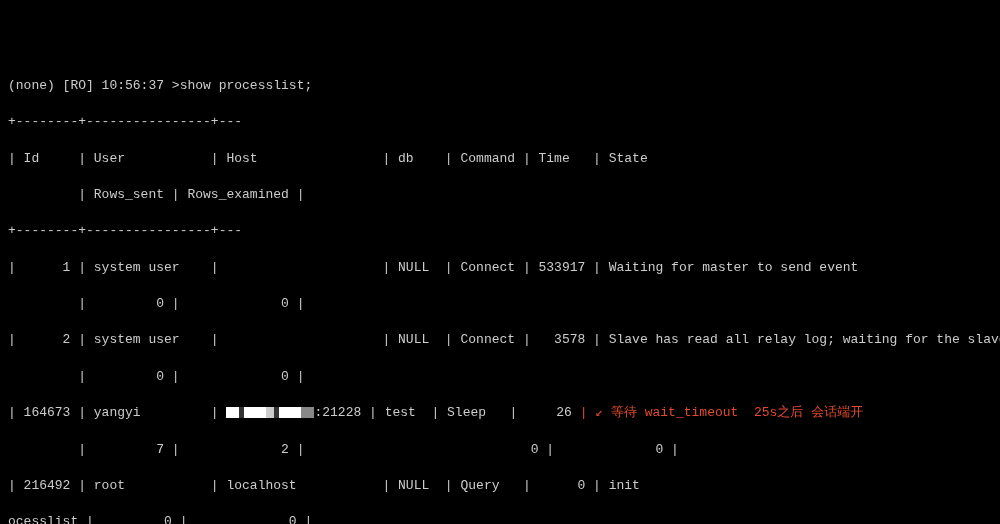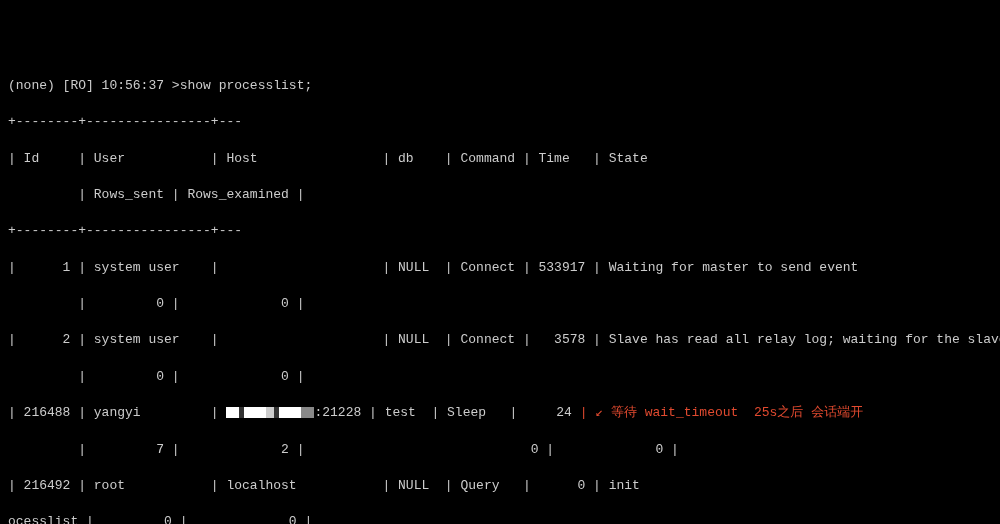--- a/index.html
+++ b/index.html
@@ -43,21 +43,21 @@
 <span>+--------+----------------+---</span>
 
 <span>|      1 | system user    |                     | NULL  | Connect | 533917 | Waiting for master to send event                                            | NULL    </span>
 
 <span>         |         0 |             0 |</span>
 
 <span>|      2 | system user    |                     | NULL  | Connect |   3578 | Slave has read all relay log; waiting for the slave I/O thread to update it | NULL    </span>
 
 <span>         |         0 |             0 |</span>
 
-<span><span>| 216488 | yangyi         | </span><span class="redacted"></span><span>:21228 | test  | Sleep   |     24 </span><span class="annotation">| ↙ 等待 wait_timeout  25s之后 会话端开                                               </span></span>
+<span><span>| 164673 | yangyi         | </span><span class="redacted"></span><span>:21228 | test  | Sleep   |     26 </span><span class="annotation">| ↙ 等待 wait_timeout  25s之后 会话端开                                               </span></span>
 
 <span>         |         7 |             2 |                             0 |             0 |</span>
 
 <span>| 216492 | root           | localhost           | NULL  | Query   |      0 | init                                                                        | show pr </span>
 
 <span>ocesslist |         0 |             0 |</span>
 
 
 
 

